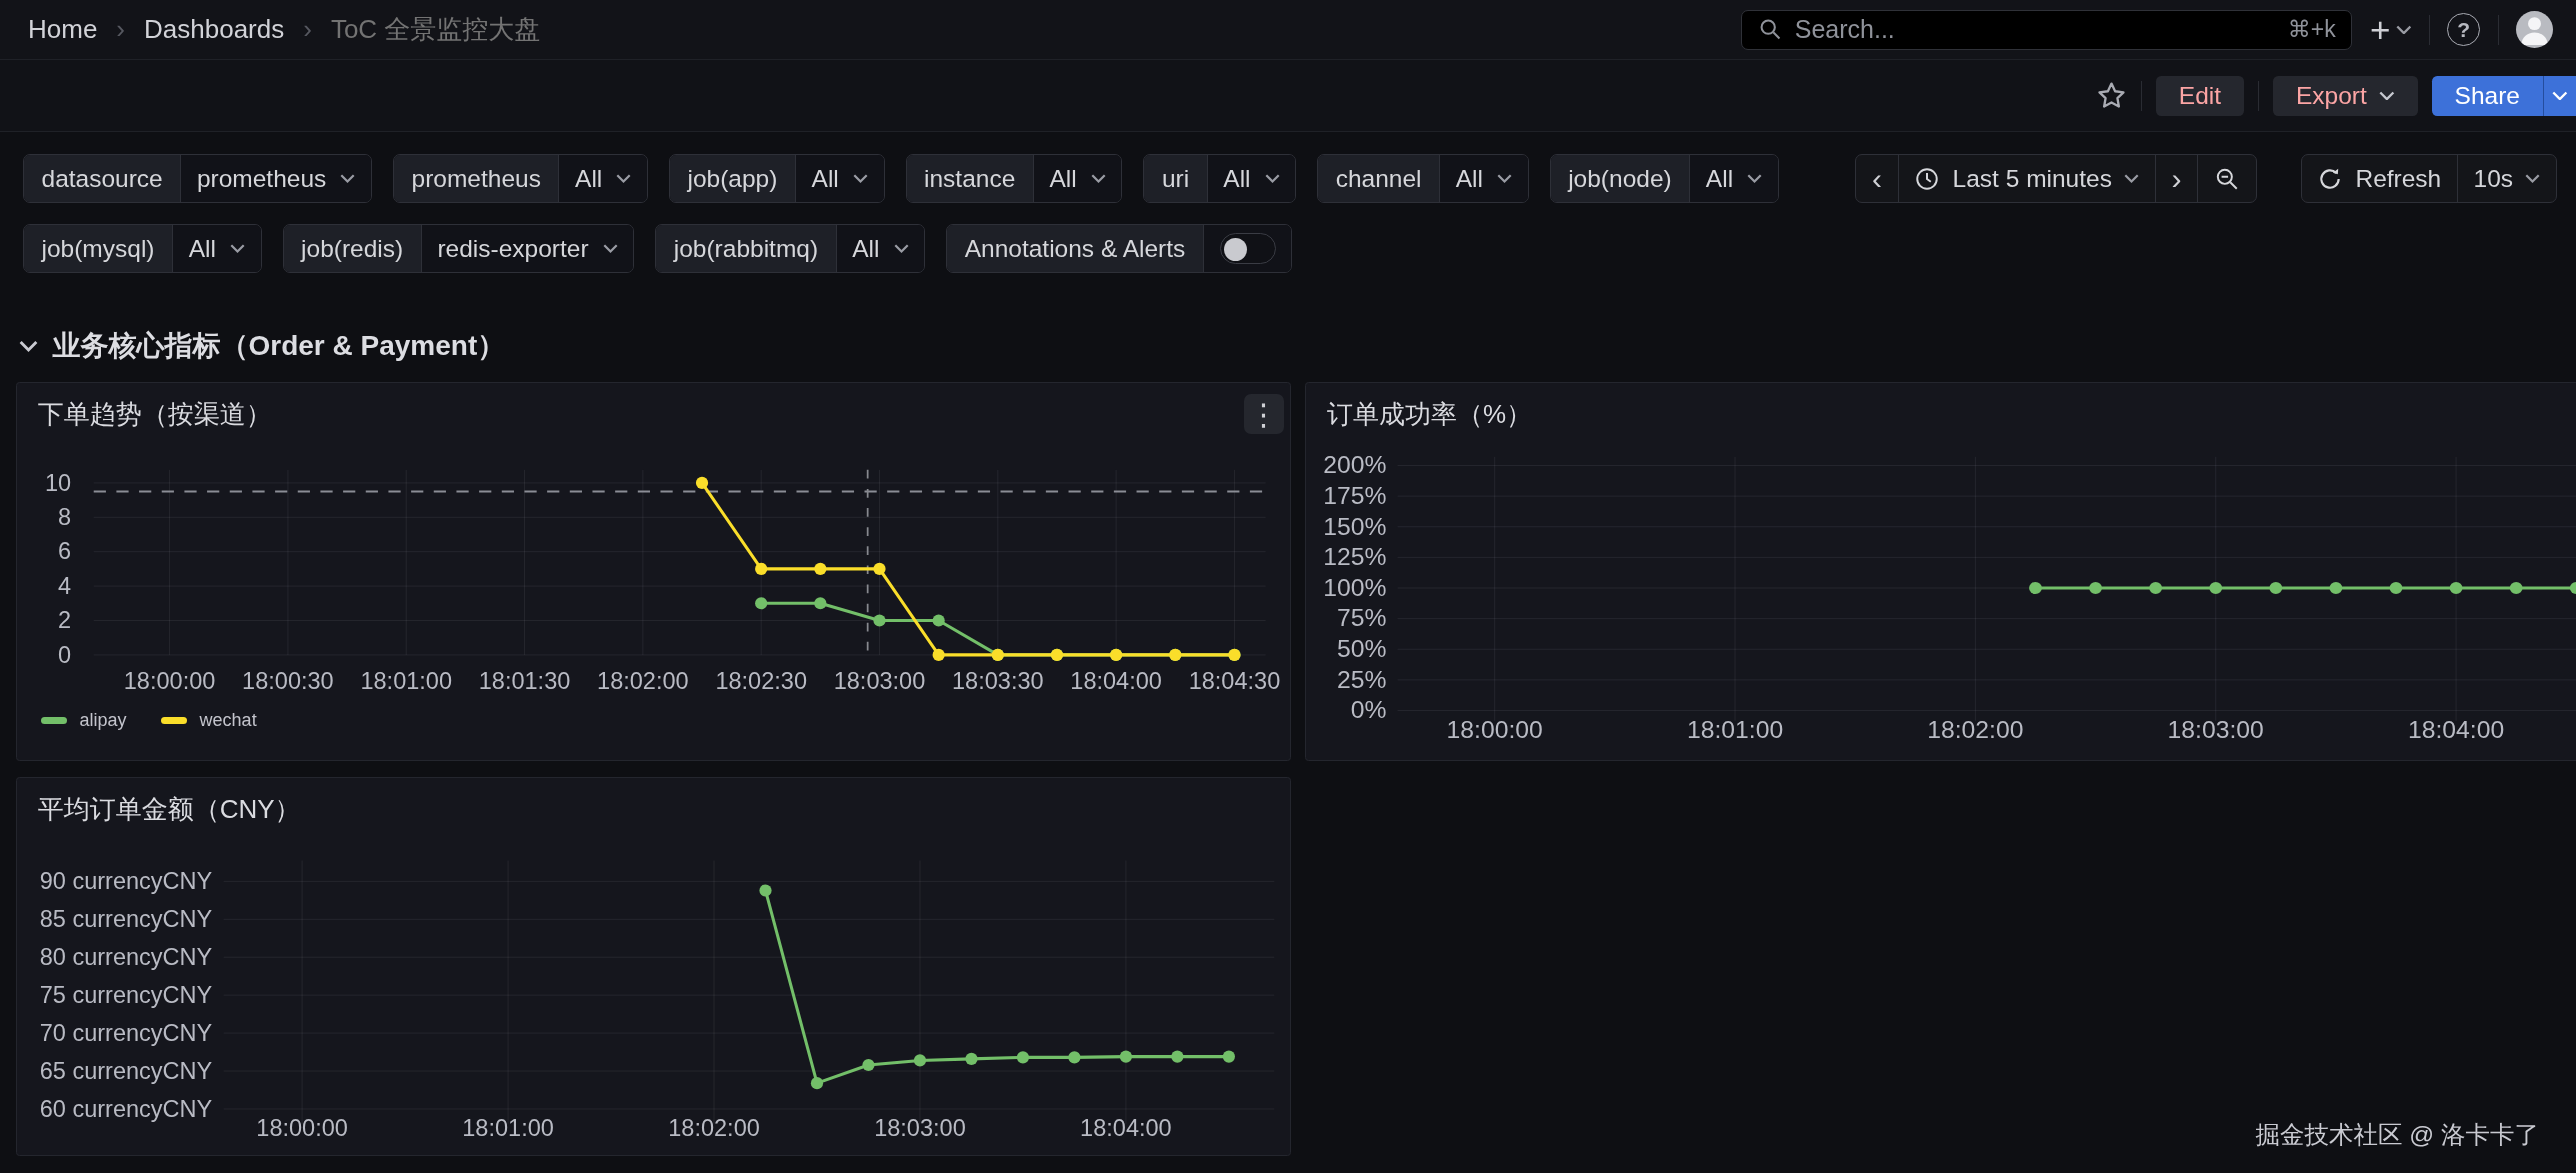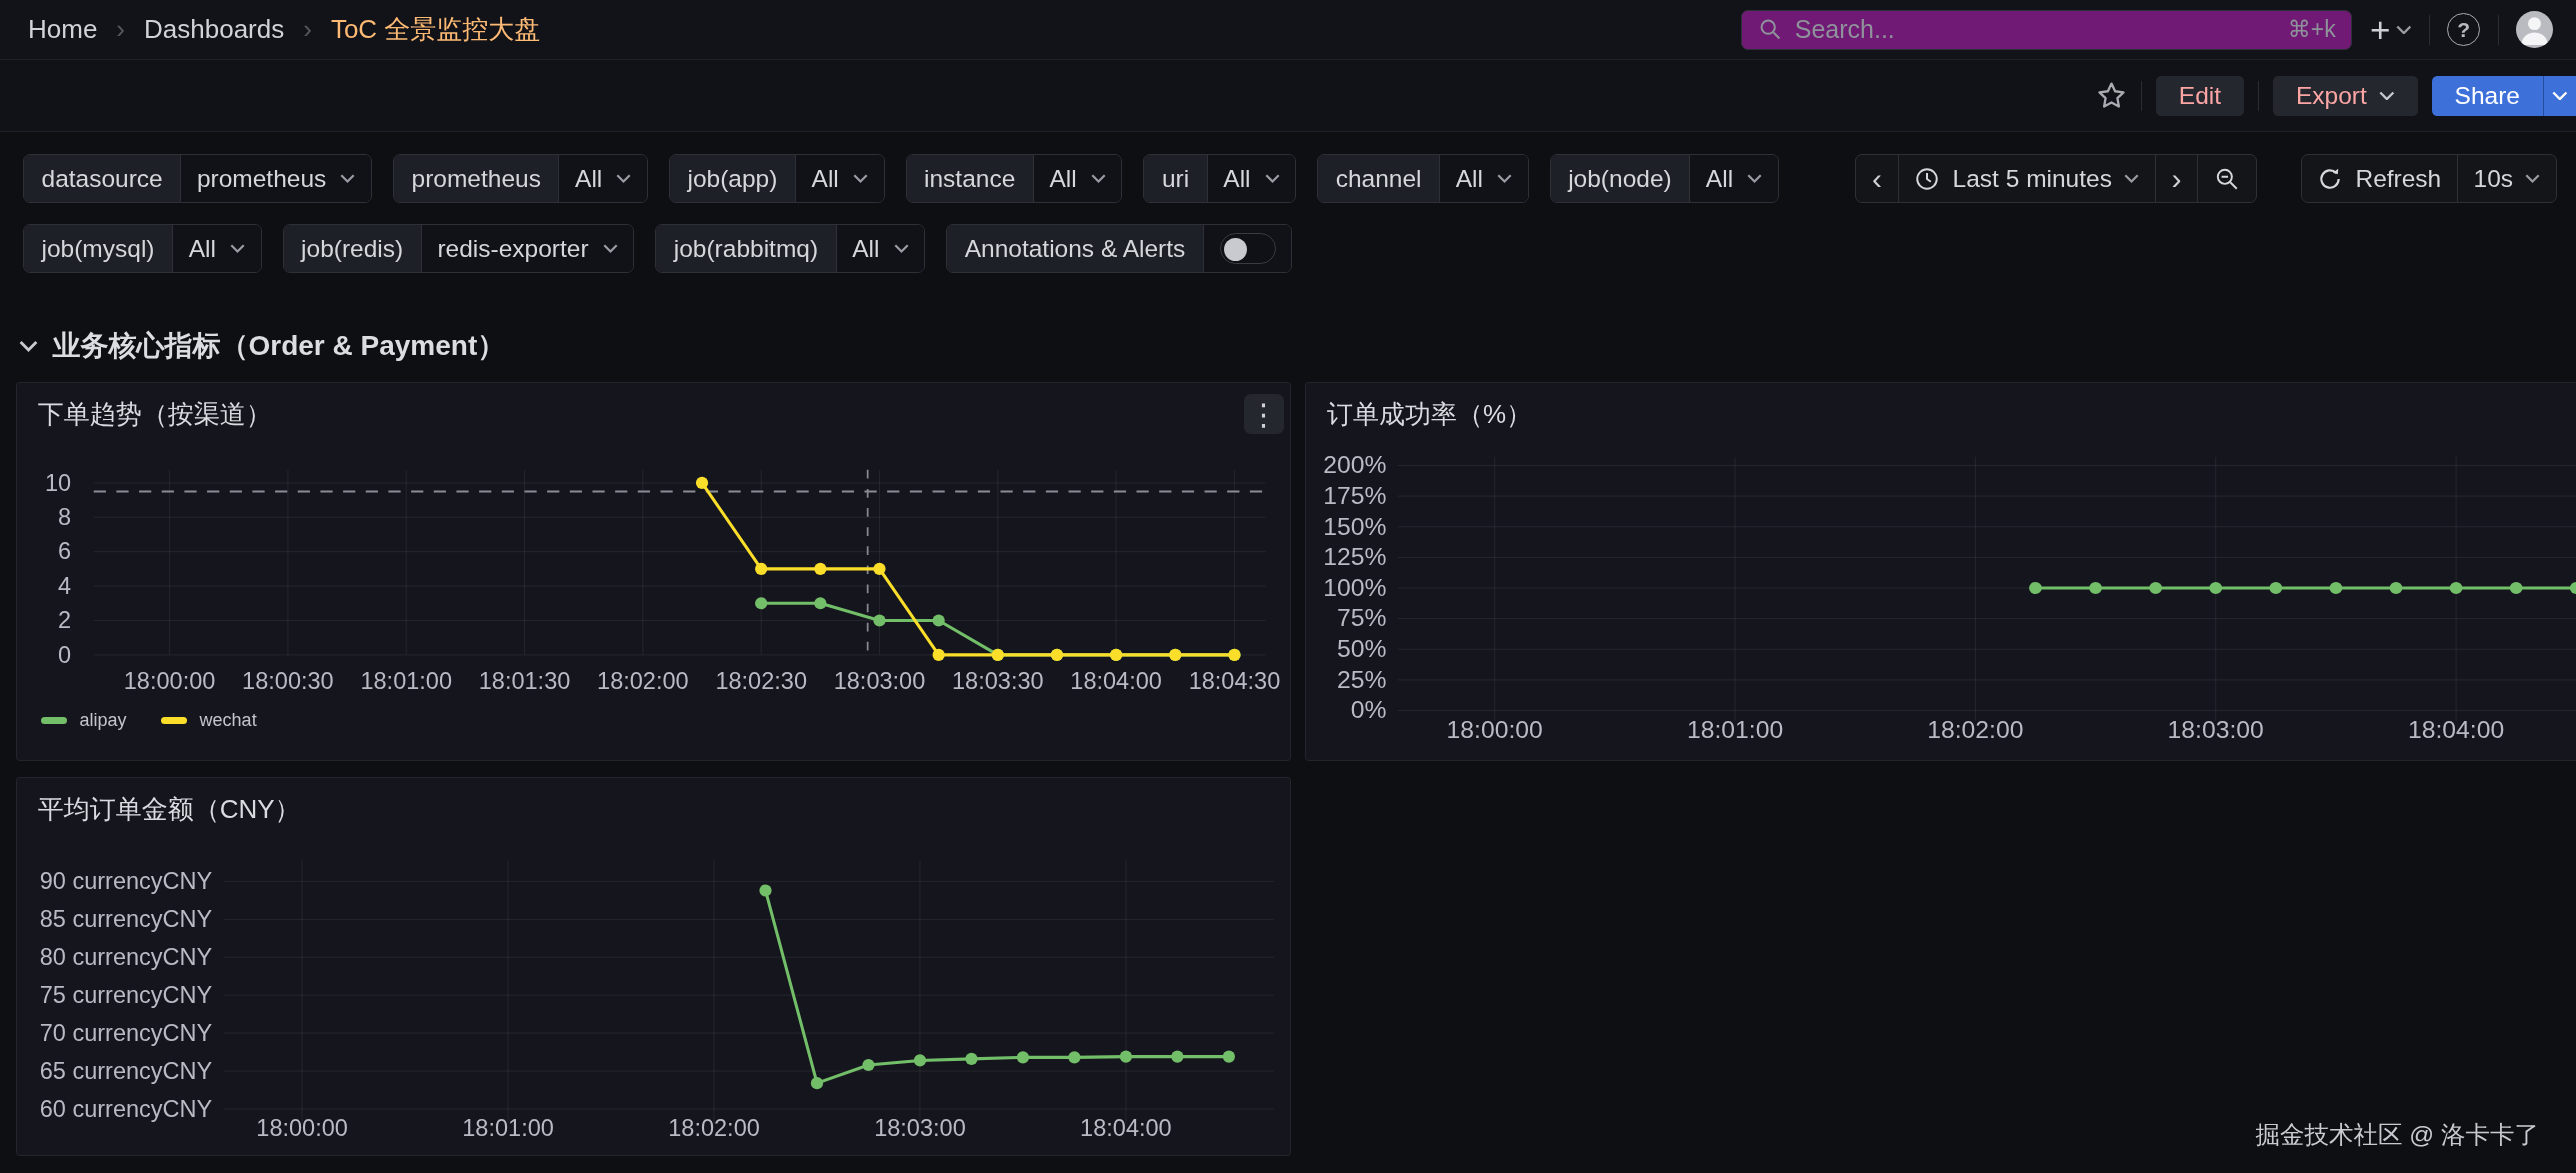--- a/index.html
+++ b/index.html
@@ -6,24 +6,24 @@
   html,body { background:#0e0f13; }
   body { font-family:"Liberation Sans", sans-serif; color:#d6d7db; }
   .root { position:relative; width:2576px; height:1174px; overflow:hidden; background:#0e0f13; }
 
   
   .topnav { position:absolute; top:0; left:0; right:0; height:60px; background:#121318;
             border-bottom:0.9px solid #1f2127; display:flex; align-items:center;
             justify-content:space-between; padding:0 23px 0 28px; }
   .breadcrumb { display:flex; align-items:center; gap:19px; font-size:26px; }
   .crumb { color:#d2d3d8; text-decoration:none; cursor:pointer; }
-  .crumb.current { color:#fdba74; }
+  .crumb.current { color:#737373; }
   .crumb-sep { color:#565860; font-size:26px; }
   .topnav-right { display:flex; align-items:center; gap:17.5px; }
-  .searchbox { width:611px; height:40px; background:#701a75; border:0.9px solid #2f3138;
+  .searchbox { width:611px; height:40px; background:#000000; border:0.9px solid #2f3138;
                border-radius:7px; display:flex; align-items:center; gap:12.2px; padding:0 15.7px; cursor:text; }
   .search-ph { font-size:25px; color:#8f929a; }
   .kbd { margin-left:auto; font-size:23px; color:#8f929a; }
   .icon-btn { background:none; border:none; color:#cfd0d5; display:flex; align-items:center;
               gap:5.2px; cursor:pointer; }
   .plus-glyph { font-size:35px; font-weight:300; line-height:1; color:#cfd0d5; }
   .divider-v { width:0.9px; height:30px; background:#2a2c33; }
   .help-circle { width:33px; height:33px; border:1.7px solid #a9abb3; border-radius:50%;
                  display:flex; align-items:center; justify-content:center;
                  font-size:21px; font-weight:700; color:#b7b9c0; }

